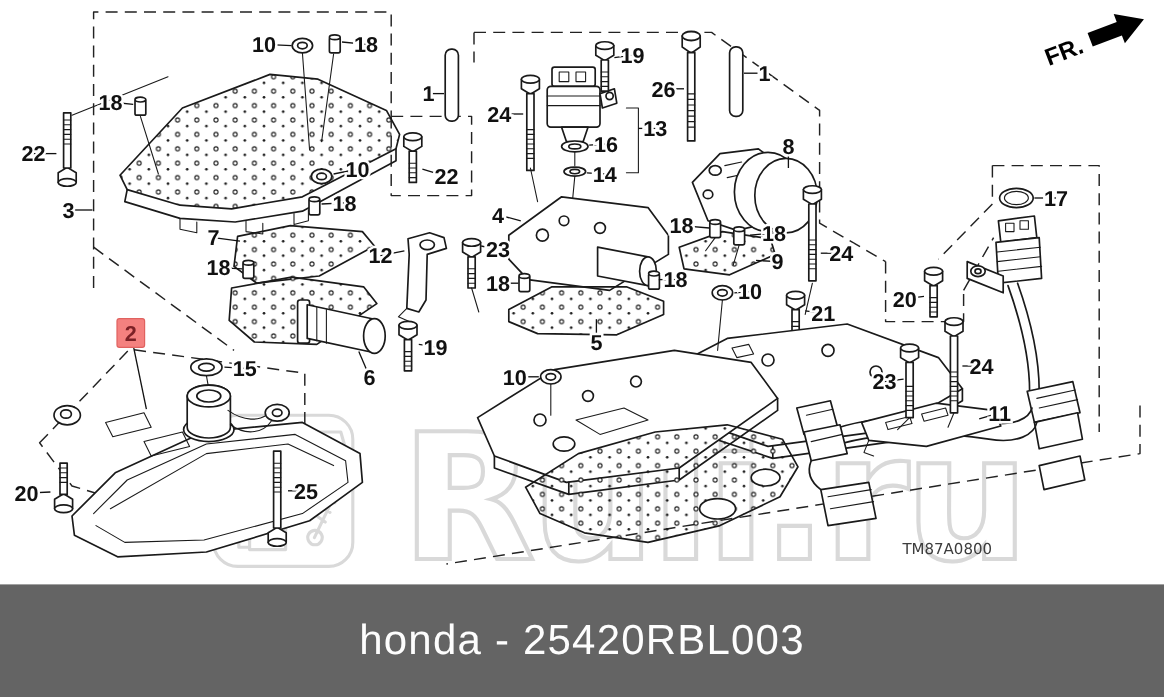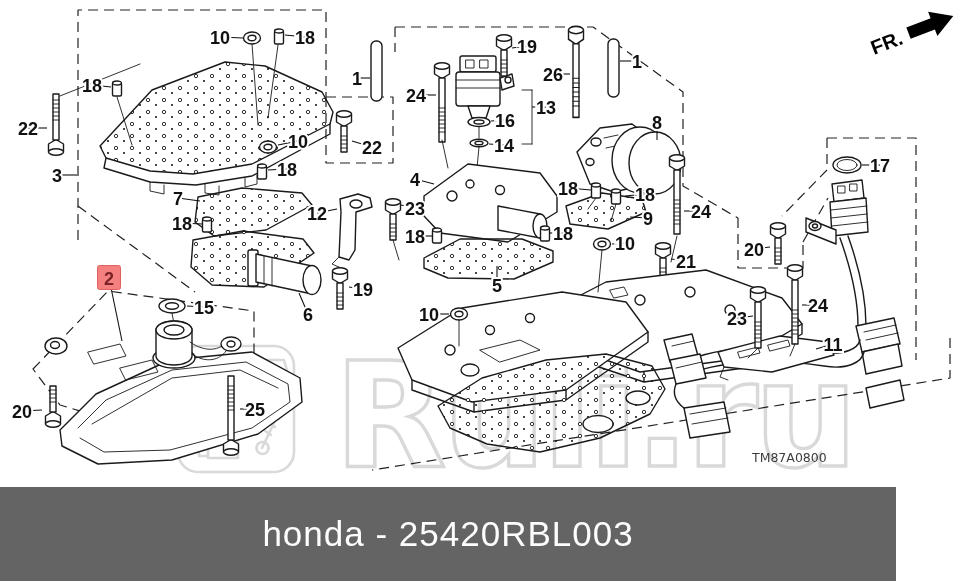--- a/index.html
+++ b/index.html
@@ -19,21 +19,21 @@
   .leader{stroke:#111;stroke-width:1.1;}
   .callout{font-family:"Liberation Sans",sans-serif;font-size:18px;font-weight:bold;fill:#111;
            paint-order:stroke;stroke:#fff;stroke-width:4px;text-anchor:middle;}
   .callout.hl{fill:var(--highlight_text);stroke:none;}
   .hl-box{fill:var(--highlight);stroke:#e0625f;stroke-width:1;}
   .wm{stroke:var(--watermark);fill:none;stroke-width:2.6;stroke-linejoin:round;stroke-linecap:round;}
   .wmtext{font-family:"DejaVu Sans",sans-serif;font-weight:bold;font-size:146px;
           fill:none;stroke:var(--watermark);stroke-width:3.4;letter-spacing:-4px;}
   .code{font-family:"DejaVu Sans",sans-serif;font-size:12.5px;fill:#3d3d3d;}
   .fr-text{font-family:"Liberation Sans",sans-serif;font-size:20px;font-weight:bold;fill:#000;}
-  .footer{position:absolute;left:0;top:487px;width:896px;height:94px;background:var(--footer_bg);
+  .footer{position:absolute;left:0;top:487px;width:970px;height:94px;background:var(--footer_bg);
           display:flex;align-items:center;justify-content:center;gap:54px;
           color:var(--footer_text);font-size:35px;letter-spacing:1px;}
 </style>
 </head>
 <body>
 
 <div class="page">
   <div class="diagram-area">
     <svg width="970" height="487" viewBox="0 0 970 487">
       <defs>

